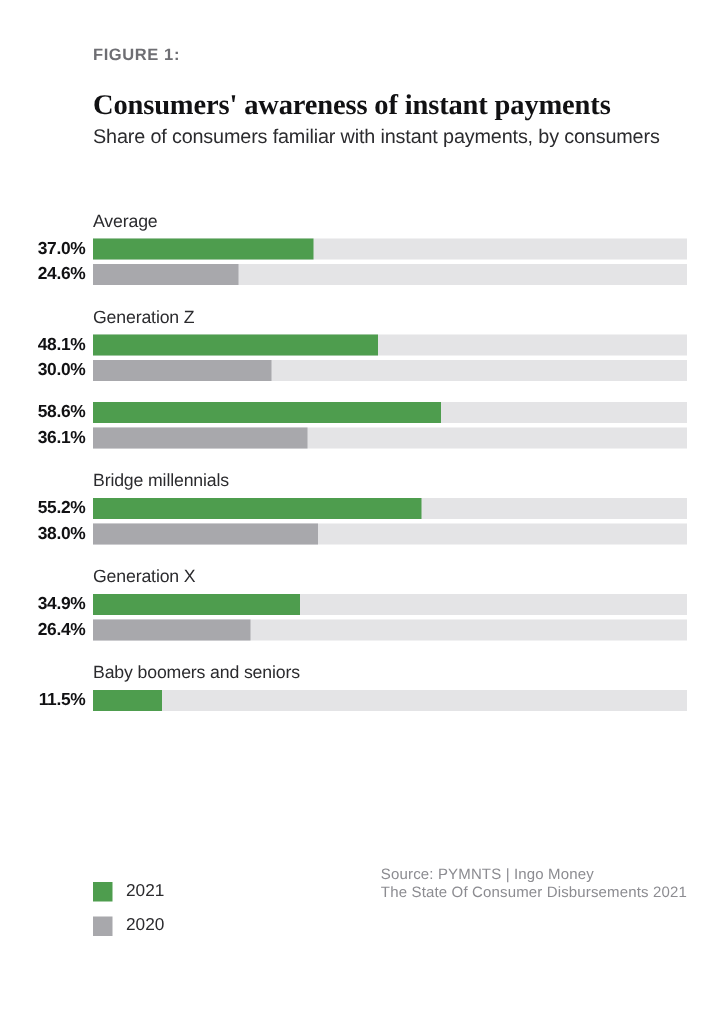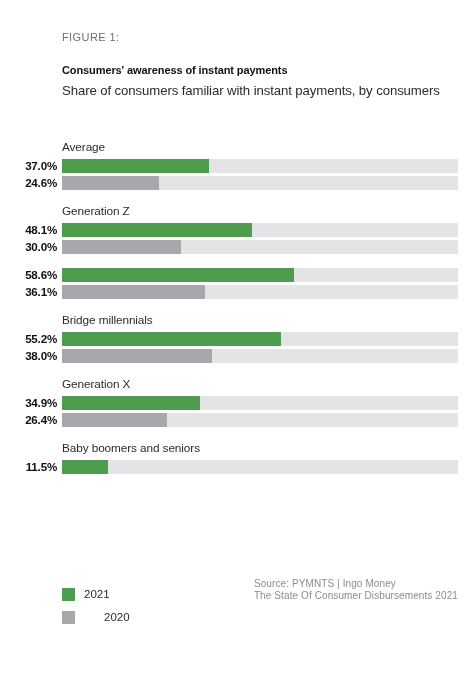--- a/index.html
+++ b/index.html
@@ -18,33 +18,34 @@
     height: 682px;
     background: #ffffff;
     overflow: hidden;
   }
 
   
   .header { position: absolute; left: 62px; top: 30px; width: 400px; }
 
   .figure-label {
     font-size: 11px;
-    font-weight: normal;
+    font-weight: bold;
     letter-spacing: 0.4px;
     color: #6e6e73;
     line-height: 14px;
   }
 
   .title {
     margin-top: 17px;
-    font-size: 11px;
+    font-size: 19px;
     font-weight: bold;
     color: #111113;
     line-height: 19px;
     letter-spacing: -0.1px;
+    font-family: Liberation Serif, serif;
   }
 
   .subtitle {
     margin-top: 2px;
     font-size: 13.2px;
     font-weight: normal;
     color: #2b2b2e;
     line-height: 17.5px;
     letter-spacing: -0.1px;
   }
@@ -121,21 +122,21 @@
     position: absolute;
     left: 62px;
     top: 588px;
   }
 
   .legend-item {
     display: flex;
     align-items: center;
     margin-bottom: 10px;
   }
-  .legend-item:last-child { margin-bottom: 0; gap: 20px; }
+  .legend-item:last-child { margin-bottom: 0; }
 
   .legend-swatch {
     width: 13px;
     height: 13px;
     margin-right: 9px;
     flex: 0 0 auto;
   }
 
   .legend-swatch.series-2021 { background: #4e9d4e; }
   .legend-swatch.series-2020 { background: #a8a8ac; }

